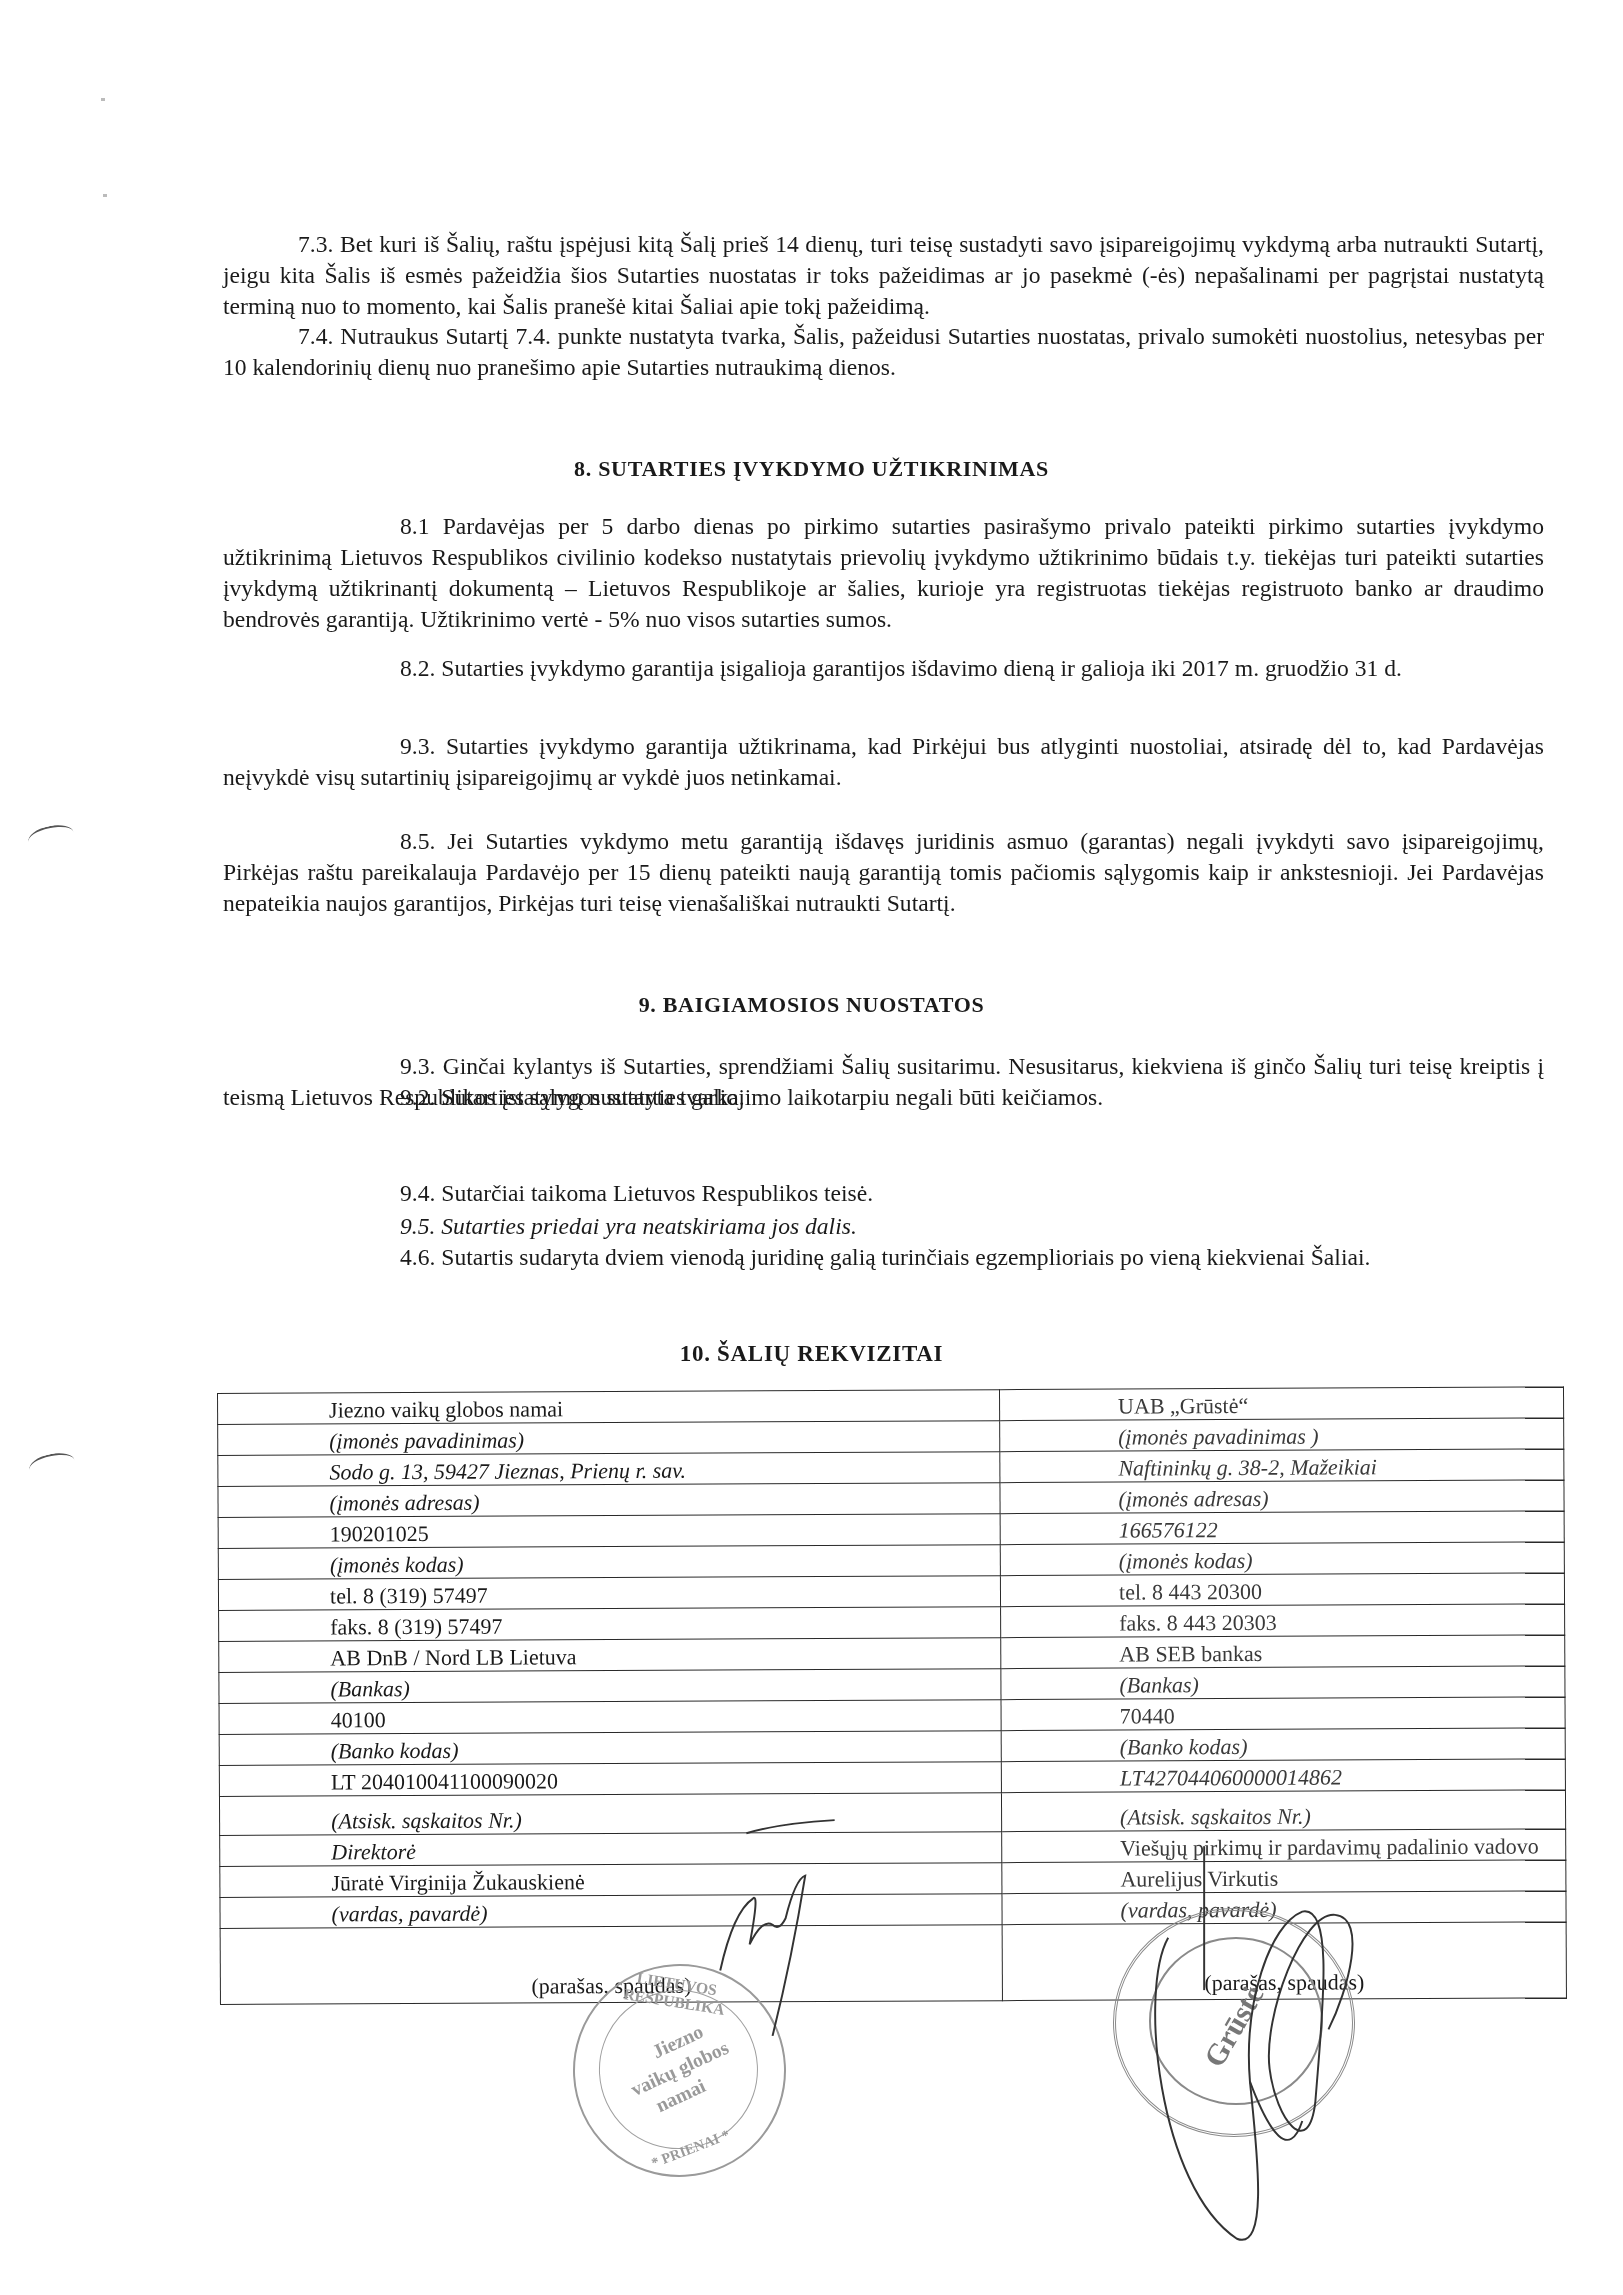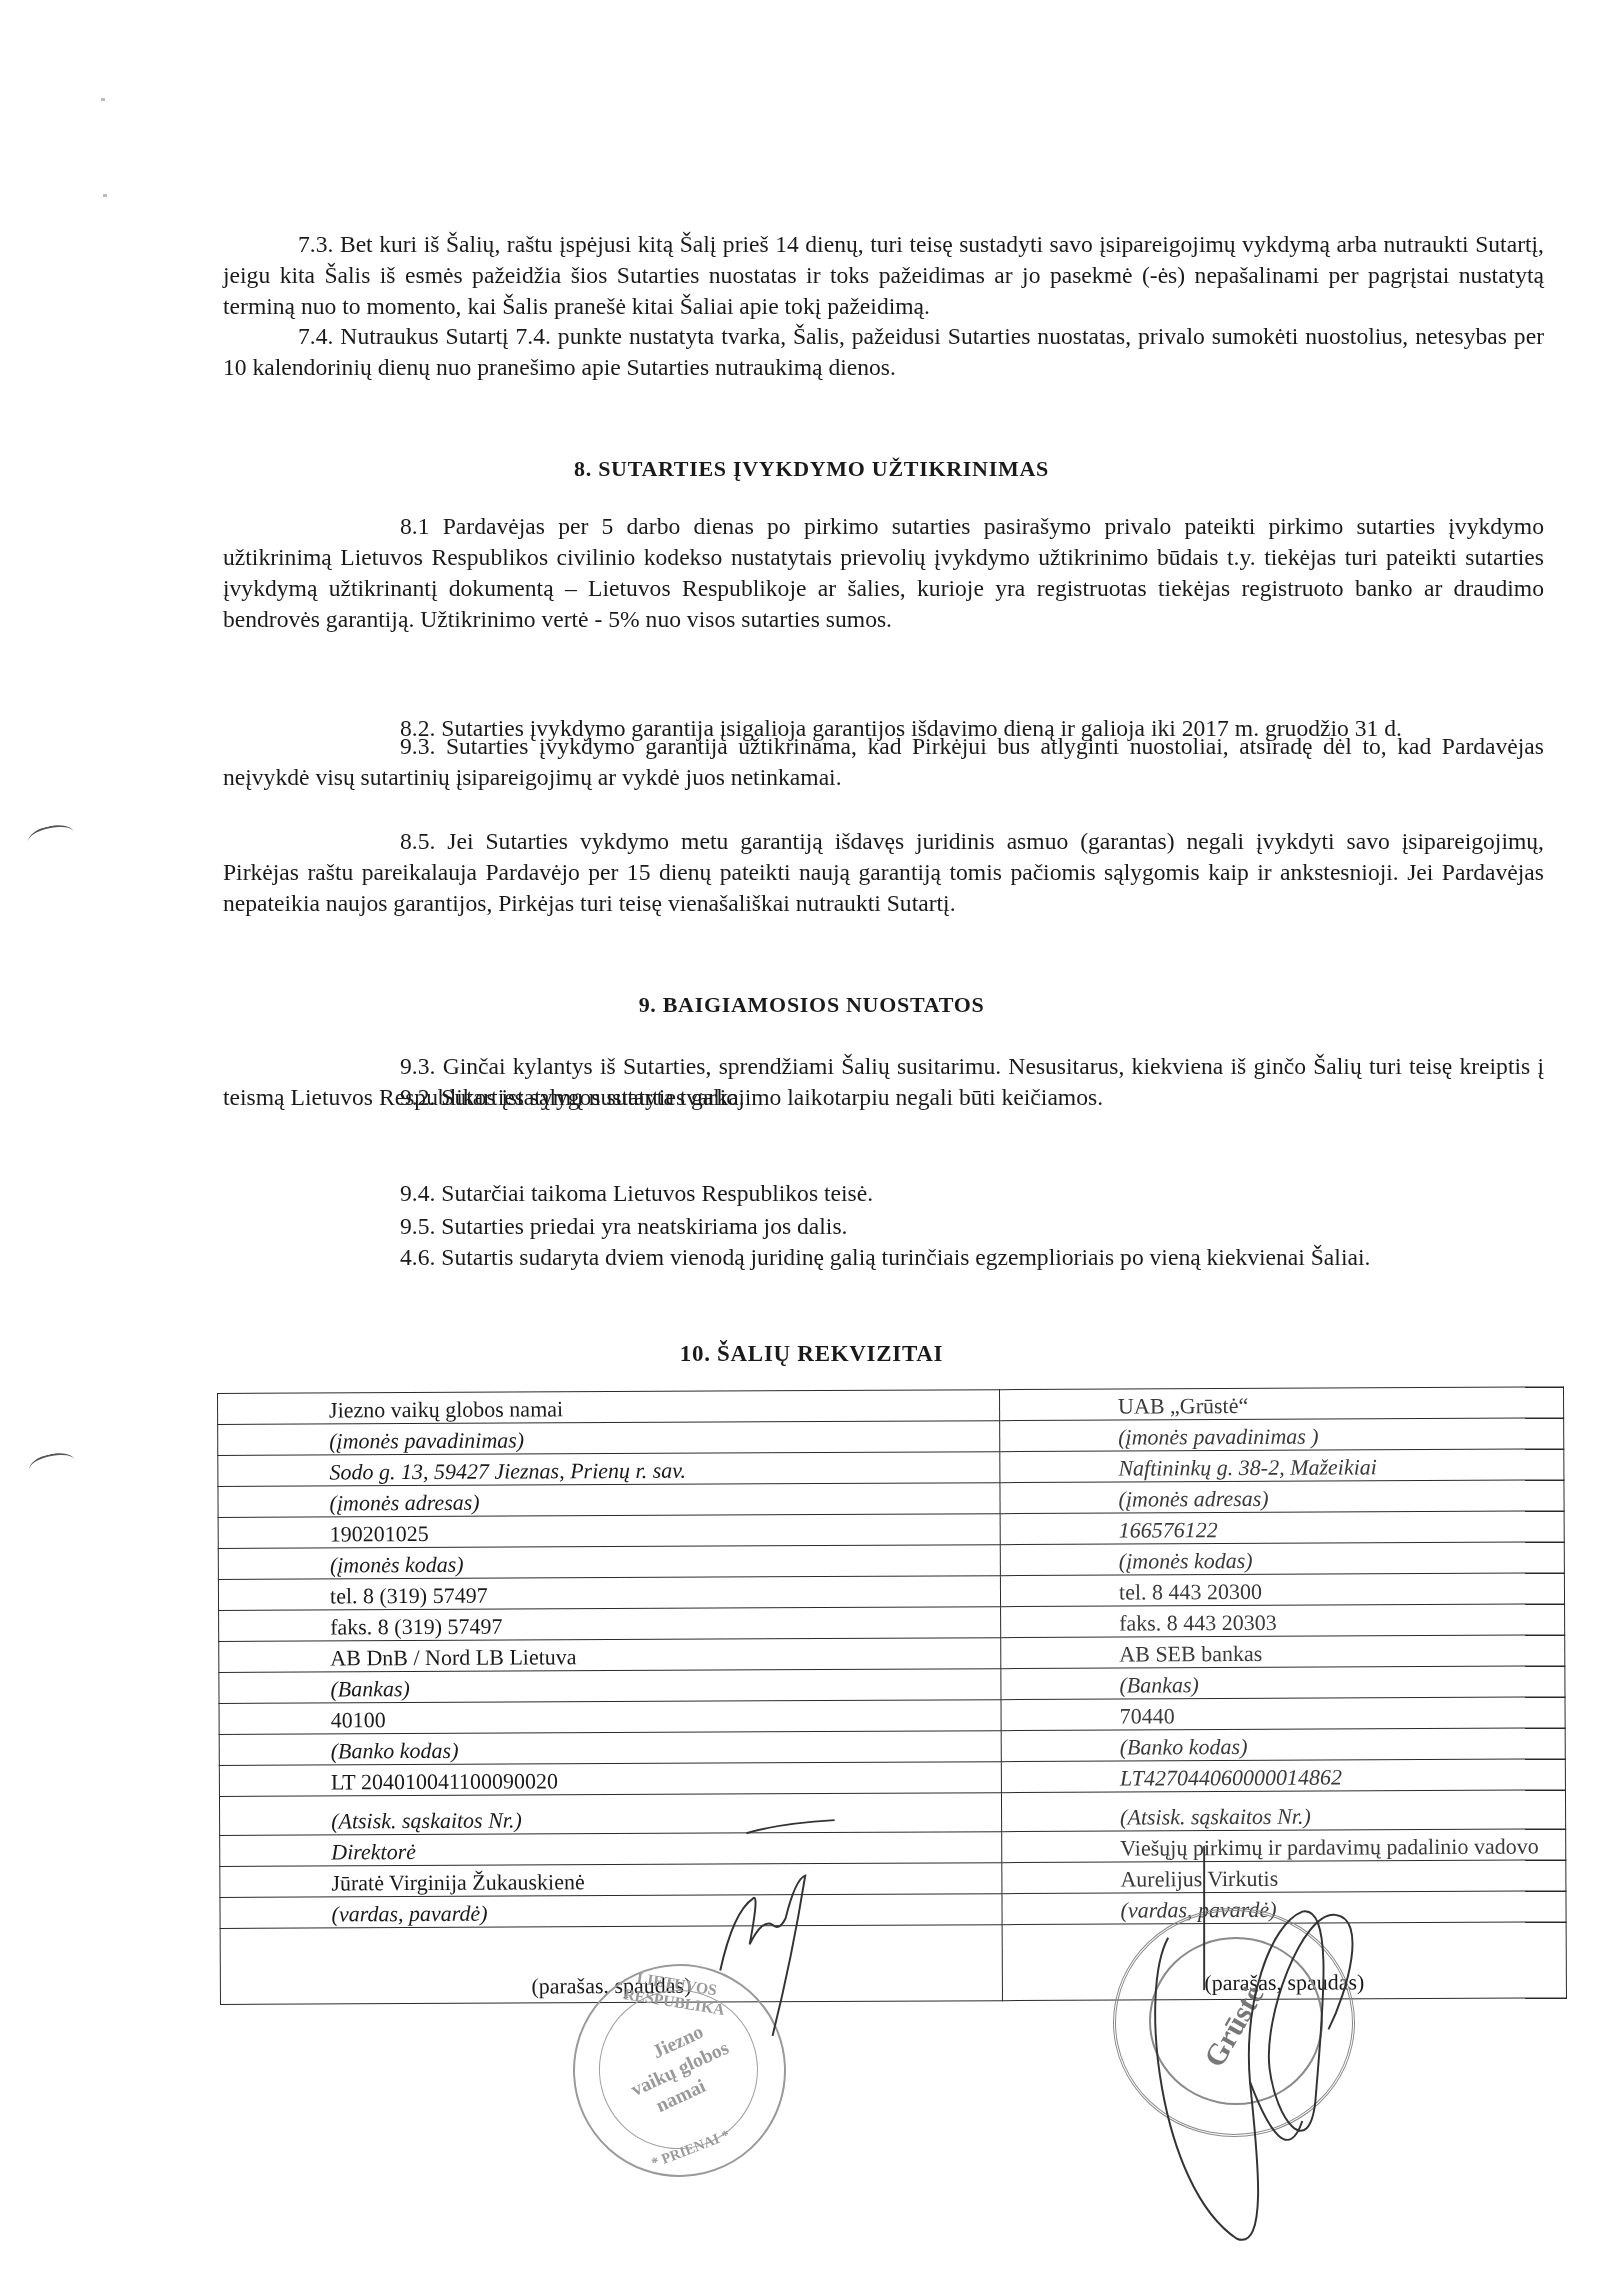--- a/index.html
+++ b/index.html
@@ -43,41 +43,41 @@
     <span class="ind7"></span><span>7.3. Bet kuri iš Šalių, raštu įspėjusi kitą Šalį prieš 14 dienų, turi teisę sustadyti savo įsipareigojimų vykdymą arba nutraukti Sutartį, jeigu kita Šalis iš esmės pažeidžia šios Sutarties nuostatas ir toks pažeidimas ar jo pasekmė (-ės) nepašalinami per pagrįstai nustatytą terminą nuo to momento, kai Šalis pranešė kitai Šaliai apie tokį pažeidimą.</span>
   </div>
   <div class="para" style="top:321px;">
     <span class="ind7"></span><span>7.4. Nutraukus Sutartį 7.4. punkte nustatyta tvarka, Šalis, pažeidusi Sutarties nuostatas, privalo sumokėti nuostolius, netesybas per 10 kalendorinių dienų nuo pranešimo apie Sutarties nutraukimą dienos.</span>
   </div>
 
   <div class="heading" style="top:456px;">8. SUTARTIES ĮVYKDYMO UŽTIKRINIMAS</div>
   <div class="para" style="top:511px;">
     <span class="ind8"></span><span>8.1 Pardavėjas  per 5 darbo dienas po pirkimo sutarties pasirašymo privalo pateikti pirkimo sutarties įvykdymo užtikrinimą Lietuvos Respublikos civilinio kodekso nustatytais prievolių įvykdymo užtikrinimo būdais t.y. tiekėjas turi pateikti sutarties įvykdymą užtikrinantį dokumentą – Lietuvos Respublikoje ar šalies, kurioje yra registruotas tiekėjas registruoto banko ar draudimo bendrovės garantiją. Užtikrinimo vertė - 5% nuo visos sutarties sumos.</span>
   </div>
-  <div class="para" style="top:713px;font-family:Liberation Serif, serif;">
+  <div class="para" style="top:653px;font-family:Liberation Serif, serif;">
     <span class="ind8"></span><span>8.2. Sutarties įvykdymo garantija įsigalioja garantijos išdavimo dieną ir galioja iki 2017 m. gruodžio 31 d.</span>
   </div>
   <div class="para" style="top:731px;">
     <span class="ind8"></span><span>9.3. Sutarties įvykdymo garantija užtikrinama, kad Pirkėjui bus atlyginti nuostoliai, atsiradę dėl to, kad Pardavėjas neįvykdė visų sutartinių įsipareigojimų ar vykdė juos netinkamai.</span>
   </div>
   <div class="para" style="top:826px;">
     <span class="ind8"></span><span>8.5. Jei Sutarties vykdymo metu garantiją išdavęs juridinis asmuo (garantas) negali įvykdyti savo įsipareigojimų, Pirkėjas raštu pareikalauja Pardavėjo per 15 dienų pateikti naują garantiją tomis pačiomis sąlygomis kaip ir ankstesnioji. Jei Pardavėjas nepateikia naujos garantijos, Pirkėjas turi teisę vienašališkai nutraukti Sutartį.</span>
   </div>
 
   <div class="heading" style="top:992px;">9. BAIGIAMOSIOS NUOSTATOS</div>
   <div class="para" style="top:1082px;">
     <span class="ind8"></span><span>9.2. Sutarties sąlygos sutarties galiojimo laikotarpiu negali būti keičiamos.</span>
   </div>
   <div class="para" style="top:1051px;">
     <span class="ind8"></span><span>9.3. Ginčai kylantys iš Sutarties, sprendžiami Šalių susitarimu. Nesusitarus, kiekviena iš ginčo Šalių turi teisę kreiptis į teismą Lietuvos Respublikos įstatymų nustatyta tvarka.</span>
   </div>
   <div class="para" style="top:1178px;">
     <span class="ind8"></span><span>9.4. Sutarčiai taikoma Lietuvos Respublikos teisė.</span>
   </div>
-  <div class="para" style="top:1211px;">
+  <div class="para" style="top:1211px;font-style:italic;">
     <span class="ind8"></span><span>9.5. Sutarties priedai yra neatskiriama jos dalis.</span>
   </div>
   <div class="para" style="top:1242px;">
     <span class="ind8"></span><span>4.6. Sutartis sudaryta dviem vienodą juridinę galią turinčiais egzemplioriais po vieną kiekvienai Šaliai.</span>
   </div>
 
   <div class="heading" style="top:1341px;font-size:23px;">10. ŠALIŲ REKVIZITAI</div>
 
   <table class="rek-table">
     <tbody id="rek-body">

